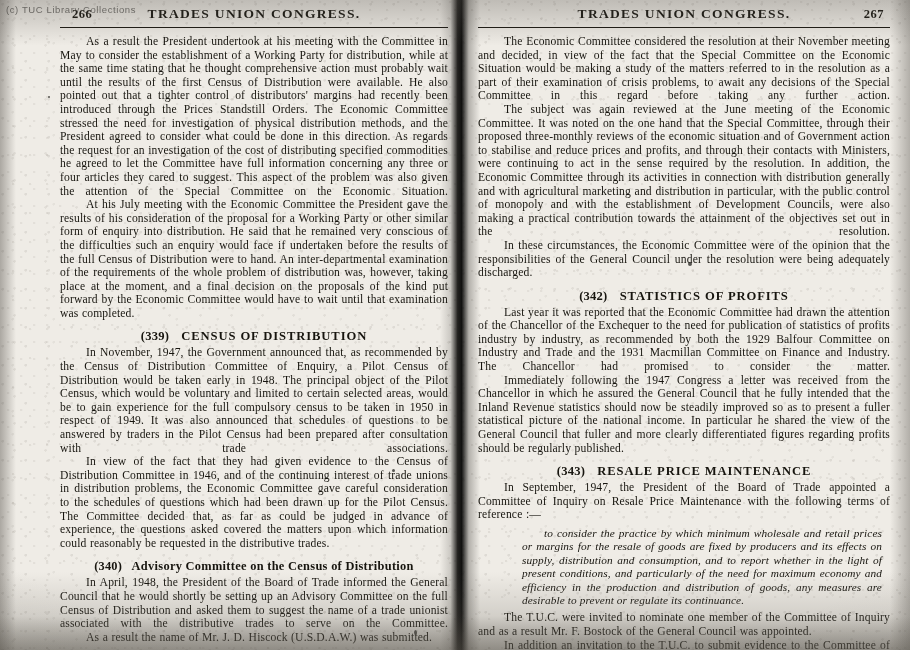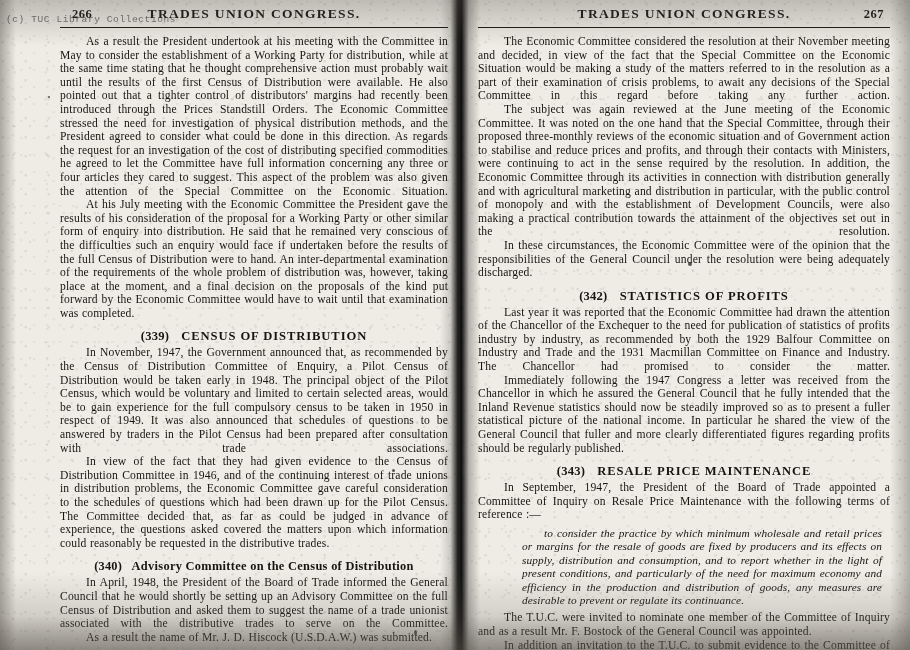--- a/index.html
+++ b/index.html
@@ -73,22 +73,22 @@
   }
   .edge-shadow-bottom {
     position: absolute; left:0; right:0; bottom:0; height:34px; pointer-events:none;
     background: linear-gradient(to top, rgba(70,66,58,.40), rgba(70,66,58,0));
   }
 
   
   .watermark {
     position: absolute;
     left: 6px;
-    top: 14px;
-    font-family: Liberation Mono, monospace;
+    top: 4px;
+    font-family: Liberation Sans, sans-serif;
     font-size: 9.5px;
     letter-spacing: .6px;
     color: rgba(45,43,40,.62);
     white-space: nowrap;
     z-index: 6;
   }
 
   
   .col {
     position: absolute;

